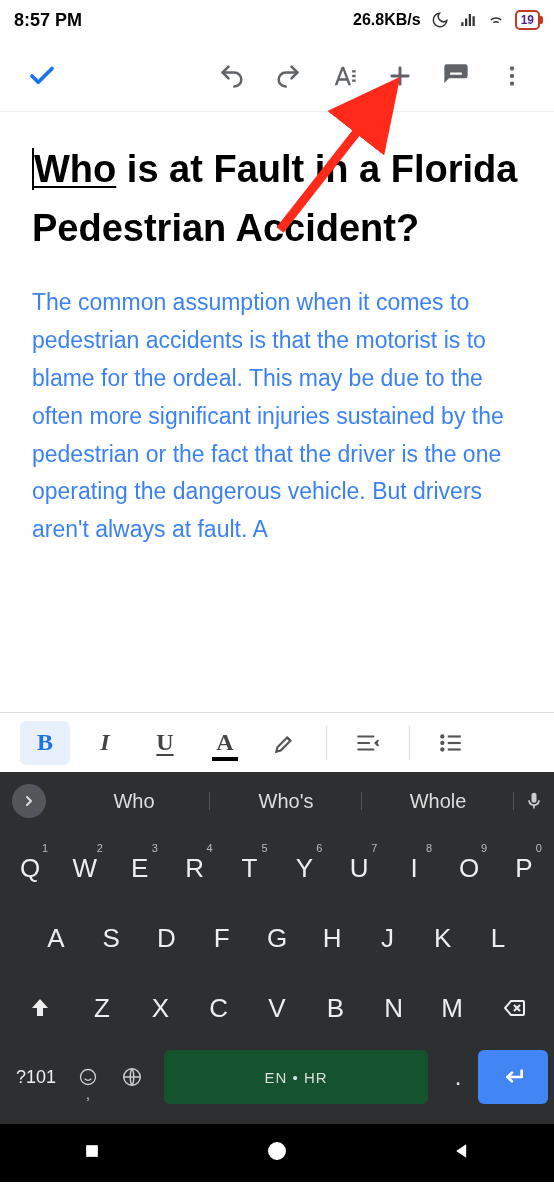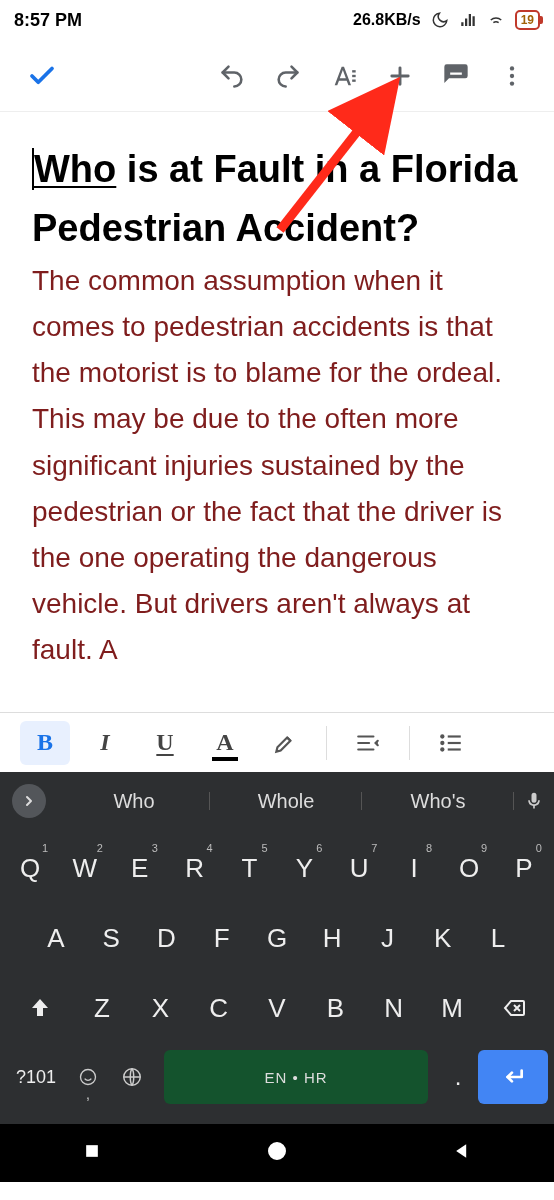--- a/index.html
+++ b/index.html
@@ -2,33 +2,33 @@
 <html><head>
 <meta charset="utf-8">
 <style>
   * { box-sizing: border-box; margin: 0; padding: 0; }
   html, body { width: 554px; height: 1200px; font-family: Arial, Helvetica, sans-serif; background: #fff; overflow: hidden; }
 
   
   .status-bar { height: 40px; display: flex; align-items: center; justify-content: space-between; padding: 0 14px; font-size: 18px; font-weight: 600; }
   .status-right { display: flex; align-items: center; gap: 10px; font-size: 16px; }
   .status-right svg { width: 18px; height: 18px; }
-  .battery-badge { border: 2px solid #c0392b; border-radius: 5px; padding: 0 4px; font-size: 12px; color: #a16207; font-weight: 700; line-height: 16px; position: relative; }
+  .battery-badge { border: 2px solid #c0392b; border-radius: 5px; padding: 0 4px; font-size: 12px; color: #4c1d95; font-weight: 700; line-height: 16px; position: relative; }
   .battery-badge::after { content: ""; position: absolute; right: -5px; top: 4px; width: 3px; height: 8px; background: #c0392b; border-radius: 0 2px 2px 0; }
 
   
   .app-toolbar { height: 72px; display: flex; align-items: center; padding: 0 18px; gap: 8px; border-bottom: 1px solid #eee; }
   .tb-btn { width: 48px; height: 48px; display: flex; align-items: center; justify-content: center; color: #5f6368; }
   .tb-spacer { flex: 1; }
 
   
   .doc-area { padding: 28px 32px 0 32px; height: 600px; overflow: hidden; position: relative; }
   .doc-title { font-size: 38px; font-weight: 700; line-height: 1.55; color: #000; }
   .underline-word { text-decoration: underline; text-underline-offset: 4px; text-decoration-thickness: 2px; border-left: 2px solid #000; padding-left: 0; }
-  .doc-body { font-size: 28px; line-height: 1.65; color: #7f1d1d; }
+  .doc-body { margin-top: 26px; font-size: 23px; line-height: 1.65; color: #3b82f6; }
 
   
   .fmt-toolbar { height: 60px; display: flex; align-items: center; padding: 0 20px; gap: 10px; border-top: 1px solid #ddd; background: #fff; }
   .fmt-btn { width: 50px; height: 44px; display: flex; align-items: center; justify-content: center; color: #444; font-weight: 700; font-size: 24px; font-family: "Times New Roman", serif; border-radius: 6px; }
   .fmt-btn.active { background: #e8f0fe; color: #1a73e8; }
   .fmt-btn .underline-letter { text-decoration: underline; text-underline-offset: 4px; }
   .fmt-A { position: relative; }
   .fmt-A .bar { position: absolute; bottom: 4px; left: 12px; right: 12px; height: 4px; background: #000; }
   .fmt-divider { width: 1px; height: 34px; background: #ddd; margin: 0 6px; }
 
@@ -168,22 +168,22 @@
   </div>
 </div>
 
 <div class="suggest-row">
   <div class="sg-btn-round">
     <svg width="16" height="16" viewBox="0 0 24 24" fill="none" stroke="#ddd" stroke-width="3" stroke-linecap="round" stroke-linejoin="round">
         <path d="M9 18l6-6-6-6"></path>
       </svg>
   </div>
   <div class="sg-word">Who</div>
+  <div class="sg-word">Who's</div>
   <div class="sg-word">Whole</div>
-  <div class="sg-word">Who's</div>
   <div class="mic">
     <svg width="20" height="20" viewBox="0 0 24 24" fill="#ccc">
         <path d="M12 14a3 3 0 0 0 3-3V5a3 3 0 0 0-6 0v6a3 3 0 0 0 3 3zm5-3a5 5 0 0 1-10 0H5a7 7 0 0 0 6 6.9V21h2v-3.1A7 7 0 0 0 19 11h-2z"></path>
       </svg>
   </div>
 </div>
 
 <div class="keyboard">
   <div class="k-row" id="krow1">
       <div class="key">Q<span class="sup">1</span></div>

